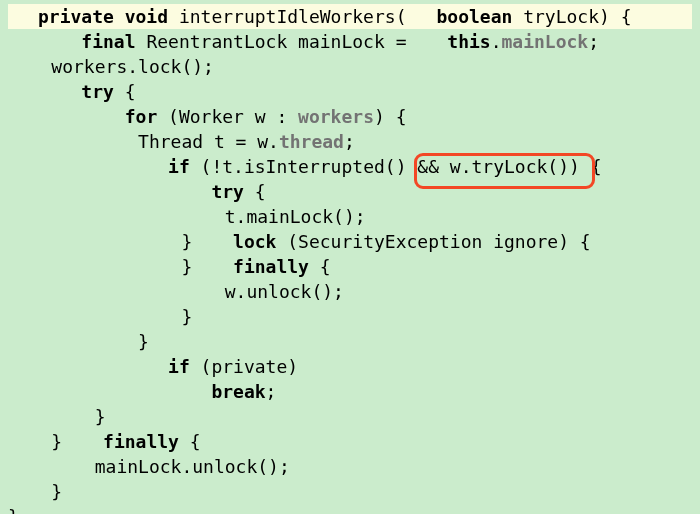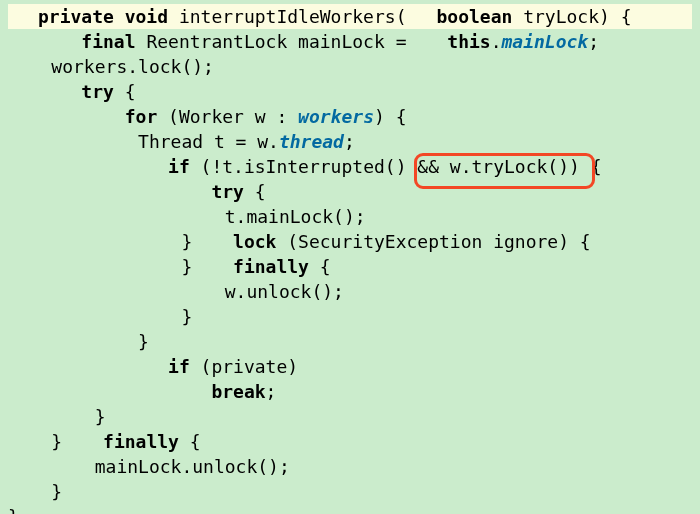--- a/index.html
+++ b/index.html
@@ -14,21 +14,21 @@
     overflow: hidden;
   }
   pre {
     margin: 0;
     padding: 4px 8px 8px 8px;
     white-space: pre;
   }
   .kw { color: #000000; font-weight: bold; padding-left: 30px; }
   .pl { color: #000000; }
   .mname-hl { background: #fcfce0; text-align: center; }
-  .mref { color: #0369a1; font-weight: bold; font-style: italic; }
+  .mref { color: #737373; font-weight: bold; }
   .line1 { background: #fcfce0; display: inline-block; width: 100%; }
   .callout {
     position: absolute;
     border: 3px solid #f34725;
     border-radius: 9px;
     pointer-events: none;
   }
 </style>
 </head>
 <body>

